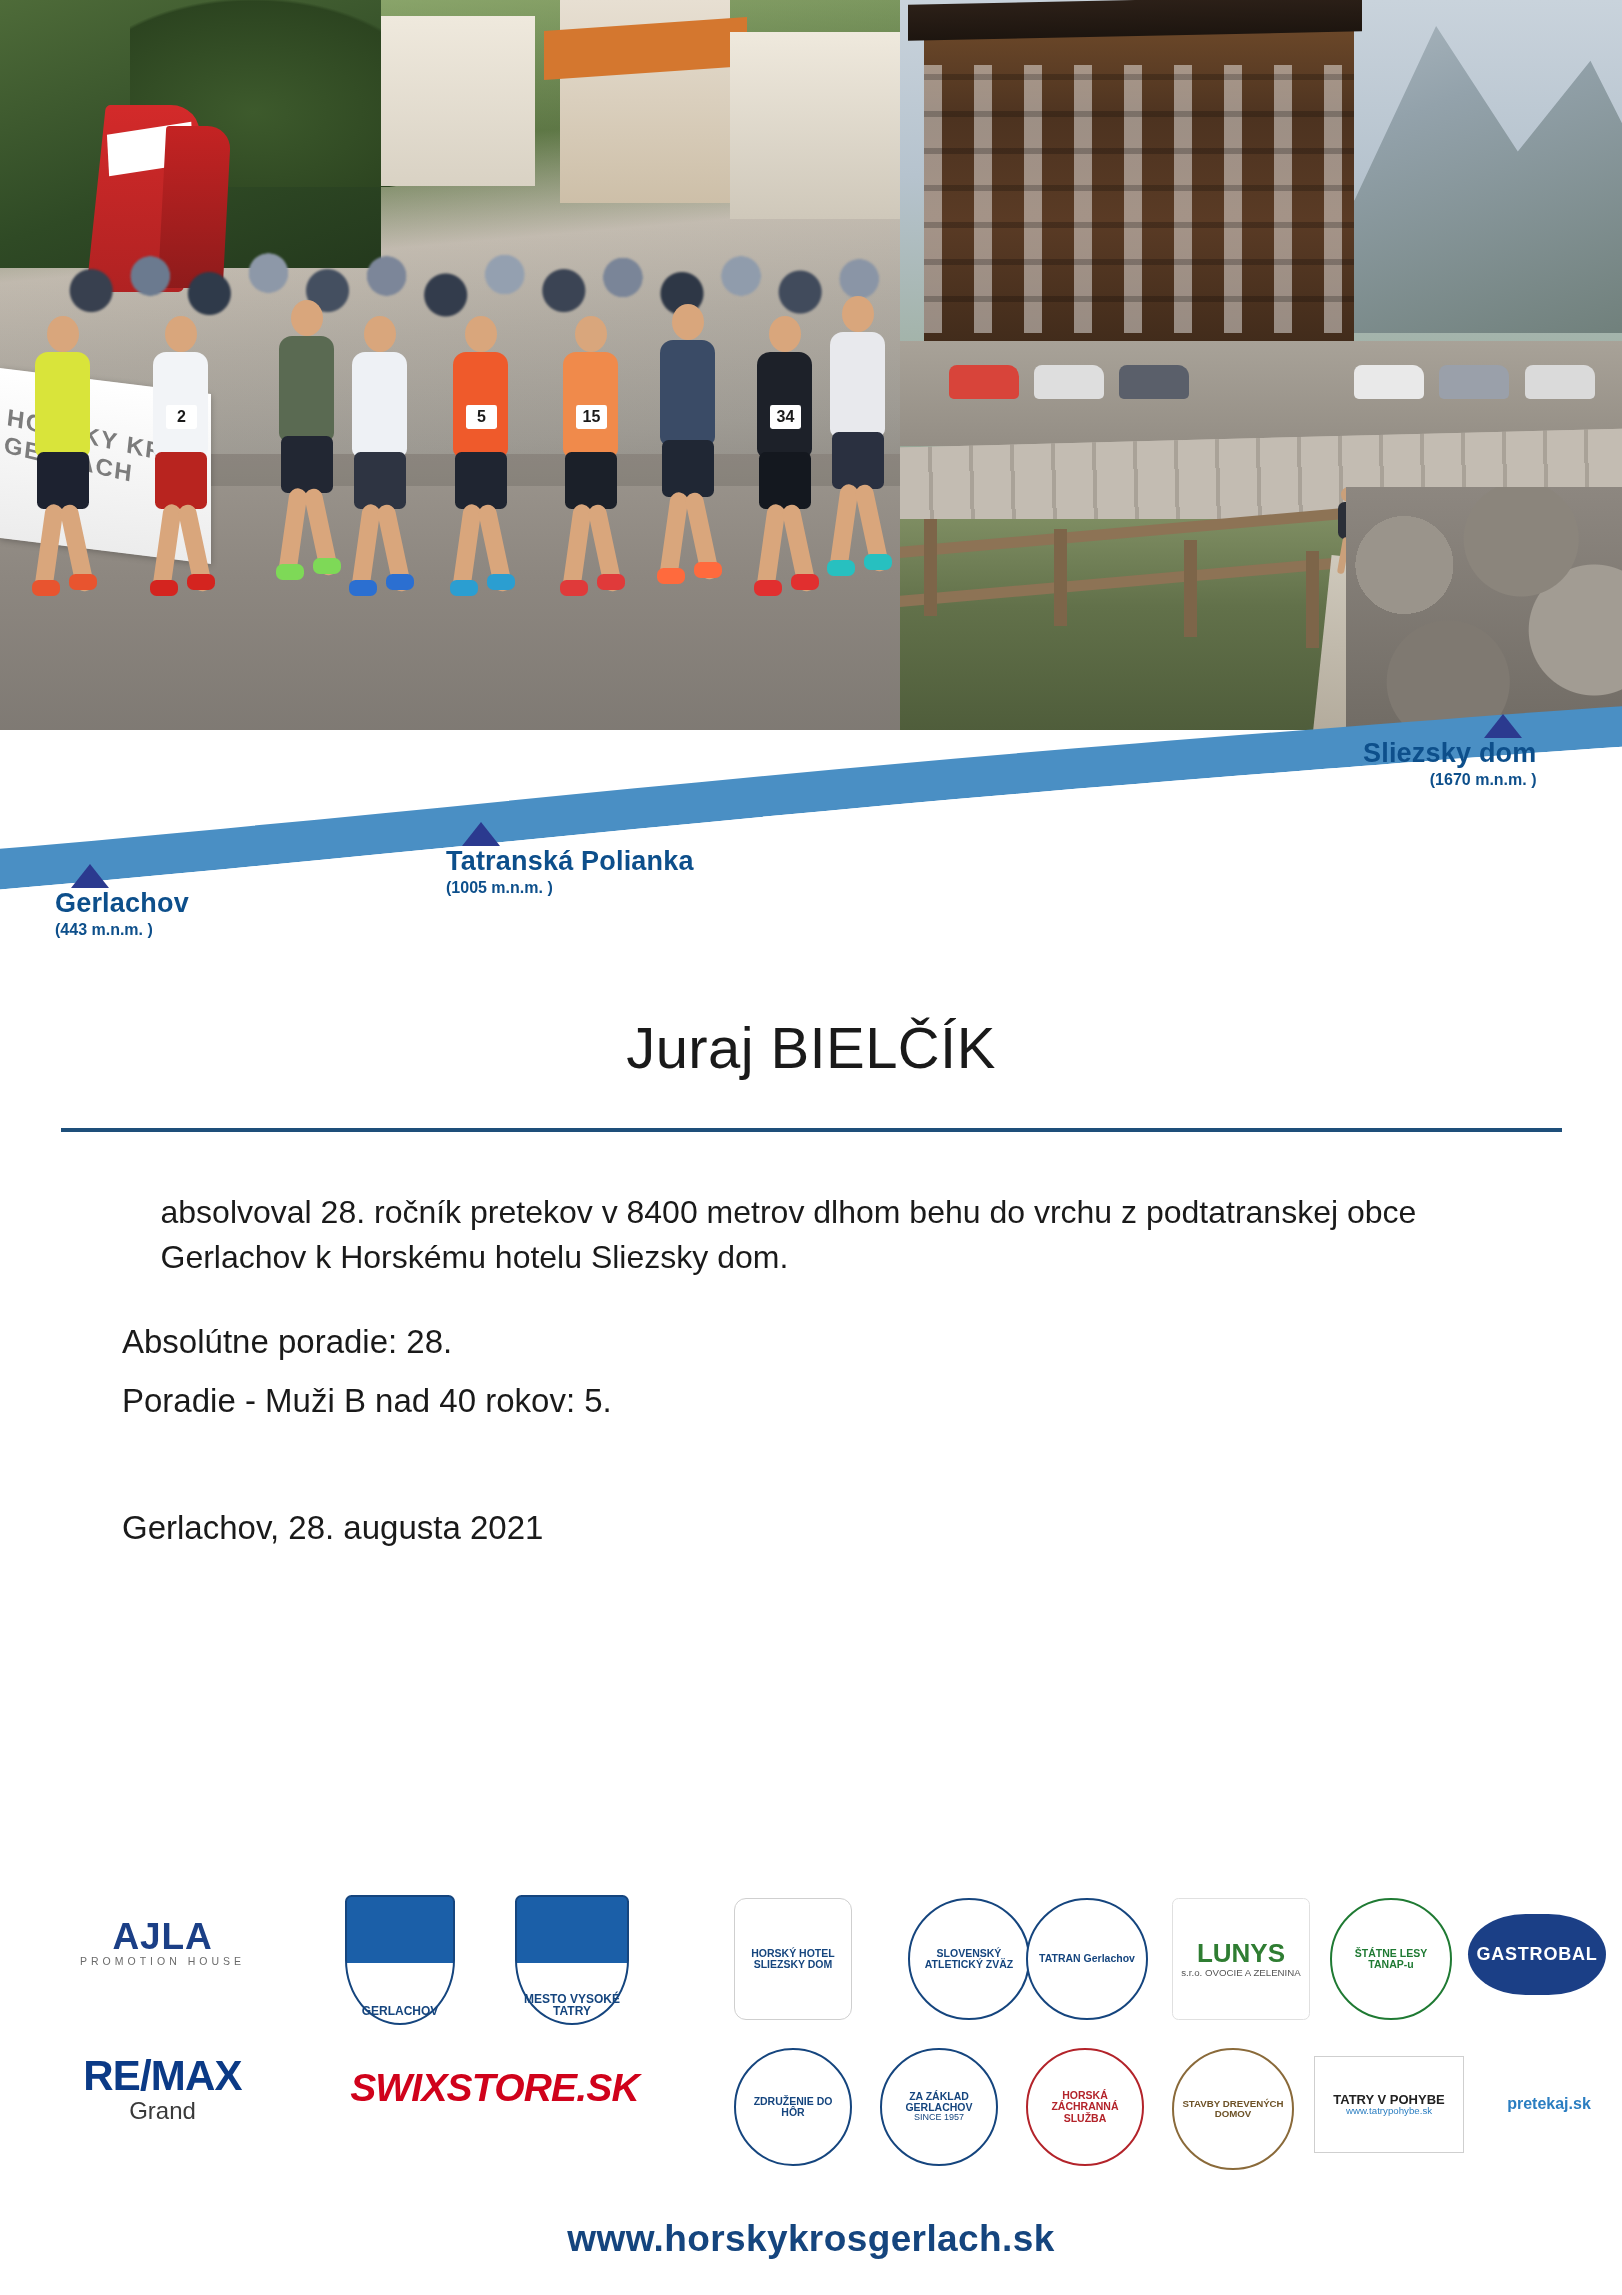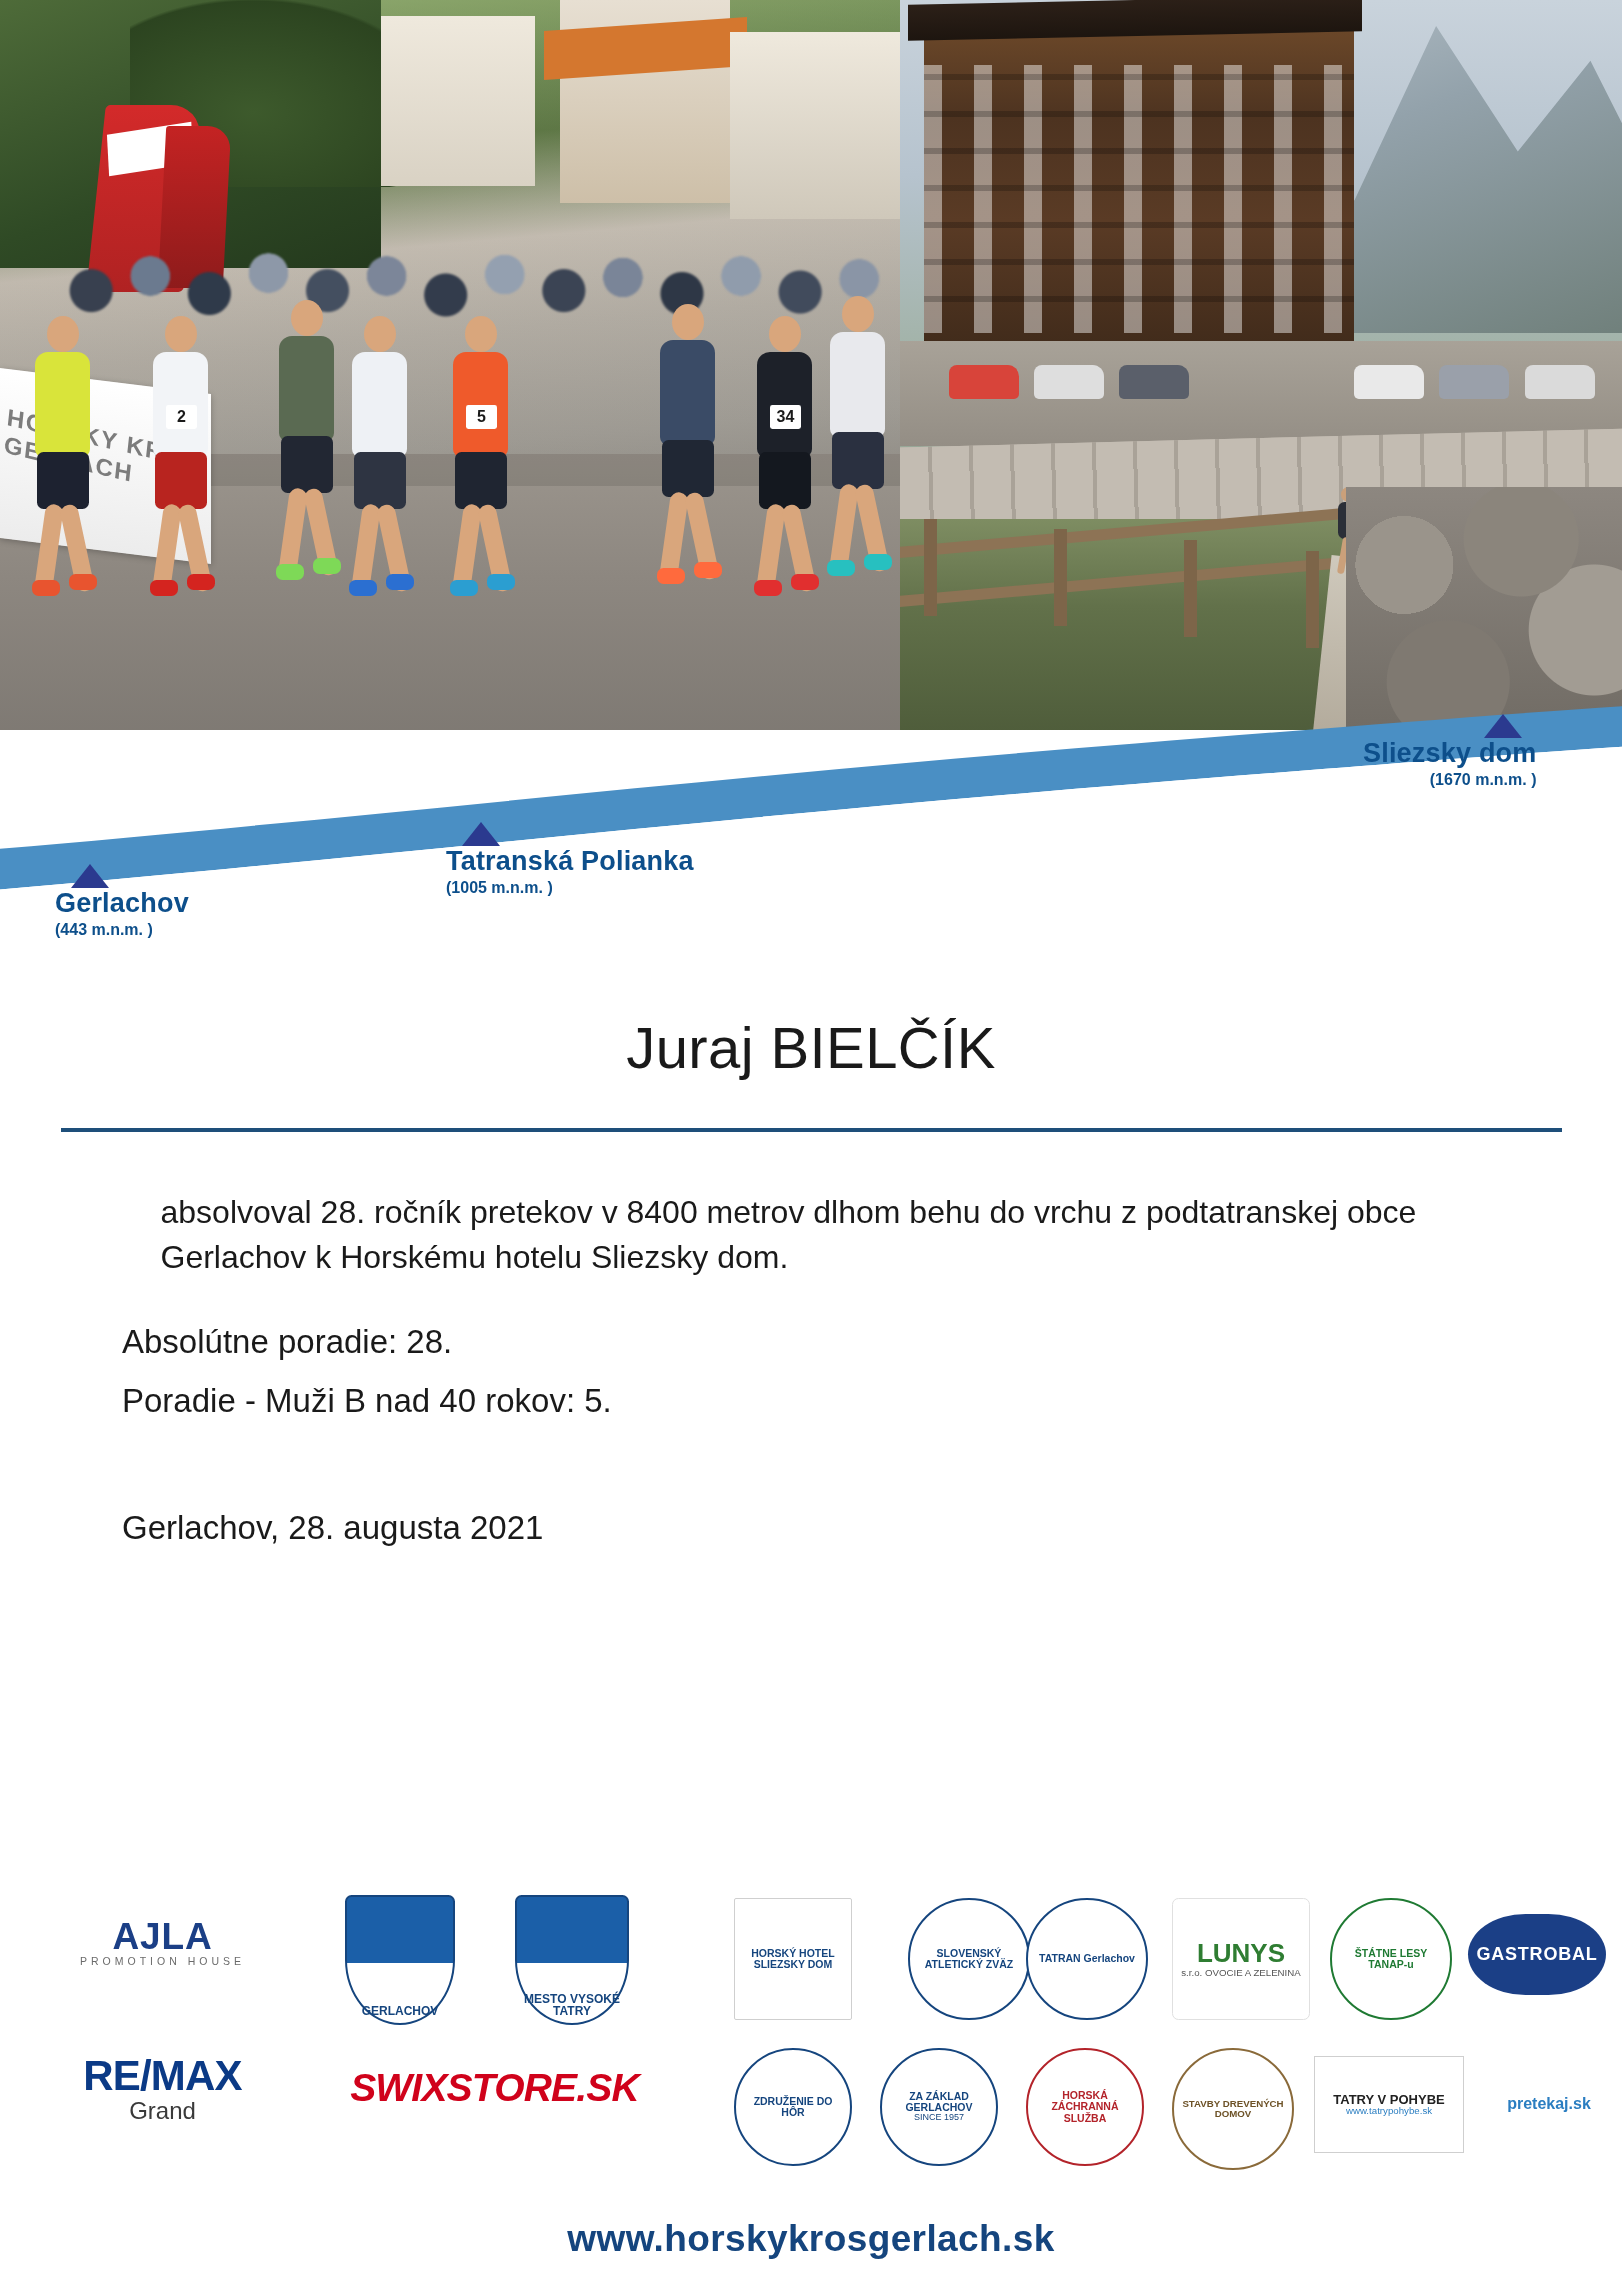--- a/index.html
+++ b/index.html
@@ -495,20 +495,30 @@
       <div class="head"></div>
       <div class="torso" style="background:#ef5a2b;"></div>
       <div class="bib">5</div>
       <div class="shorts" style="background:#1f2531;"></div>
       <div class="legL"></div>
       <div class="legR"></div>
       <div class="shoeL" style="background:#2b9ed1;"></div>
       <div class="shoeR" style="background:#2b9ed1;"></div>
     </div>
 
+    <div class="runner" style="left:552px;">
+      <div class="head"></div>
+      <div class="torso" style="background:#f08a4b;"></div>
+      <div class="bib">15</div>
+      <div class="shorts" style="background:#1b2029;"></div>
+      <div class="legL"></div>
+      <div class="legR"></div>
+      <div class="shoeL" style="background:#e03a3a;"></div>
+      <div class="shoeR" style="background:#e03a3a;"></div>
+    </div>
 
     <div class="runner" style="left:649px; bottom:150px;">
       <div class="head"></div>
       <div class="torso" style="background:#3a4b66;"></div>
       <div class="shorts" style="background:#202734;"></div>
       <div class="legL"></div>
       <div class="legR"></div>
       <div class="shoeL" style="background:#ff6a3d;"></div>
       <div class="shoeR" style="background:#ff6a3d;"></div>
     </div>
@@ -627,21 +637,21 @@
   </div>
 
   <div class="sp sp-shield" style="left:515px; top:4.9px; width:114px; height:130px;">
     <span>MESTO VYSOKÉ TATRY</span>
   </div>
 
   <div class="sp" style="left:316px; top:162px; width:357px; height:73px;">
     <div class="swix">SWIXSTORE.SK</div>
   </div>
 
-  <div class="sp sp-box" style="left:734px; top:8px; width:118px; height:122px; flex-direction:column; border-radius:2px; color:#15457e; font-weight:bold; font-size:10.5px; padding:6.5px;">
+  <div class="sp sp-box" style="left:734px; top:8px; width:118px; height:122px; flex-direction:column; border-radius:12px; color:#15457e; font-weight:bold; font-size:10.5px; padding:6.5px;">
     <span>HORSKÝ HOTEL SLIEZSKY DOM</span>
   </div>
 
   <div class="sp sp-round" style="left:908px; top:8px; width:122px; height:122px;">
     <span>SLOVENSKÝ ATLETICKÝ ZVÄZ</span>
   </div>
 
   <div class="sp sp-round" style="left:1026px; top:8px; width:122px; height:122px;">
     <span>TATRAN Gerlachov</span>
   </div>

